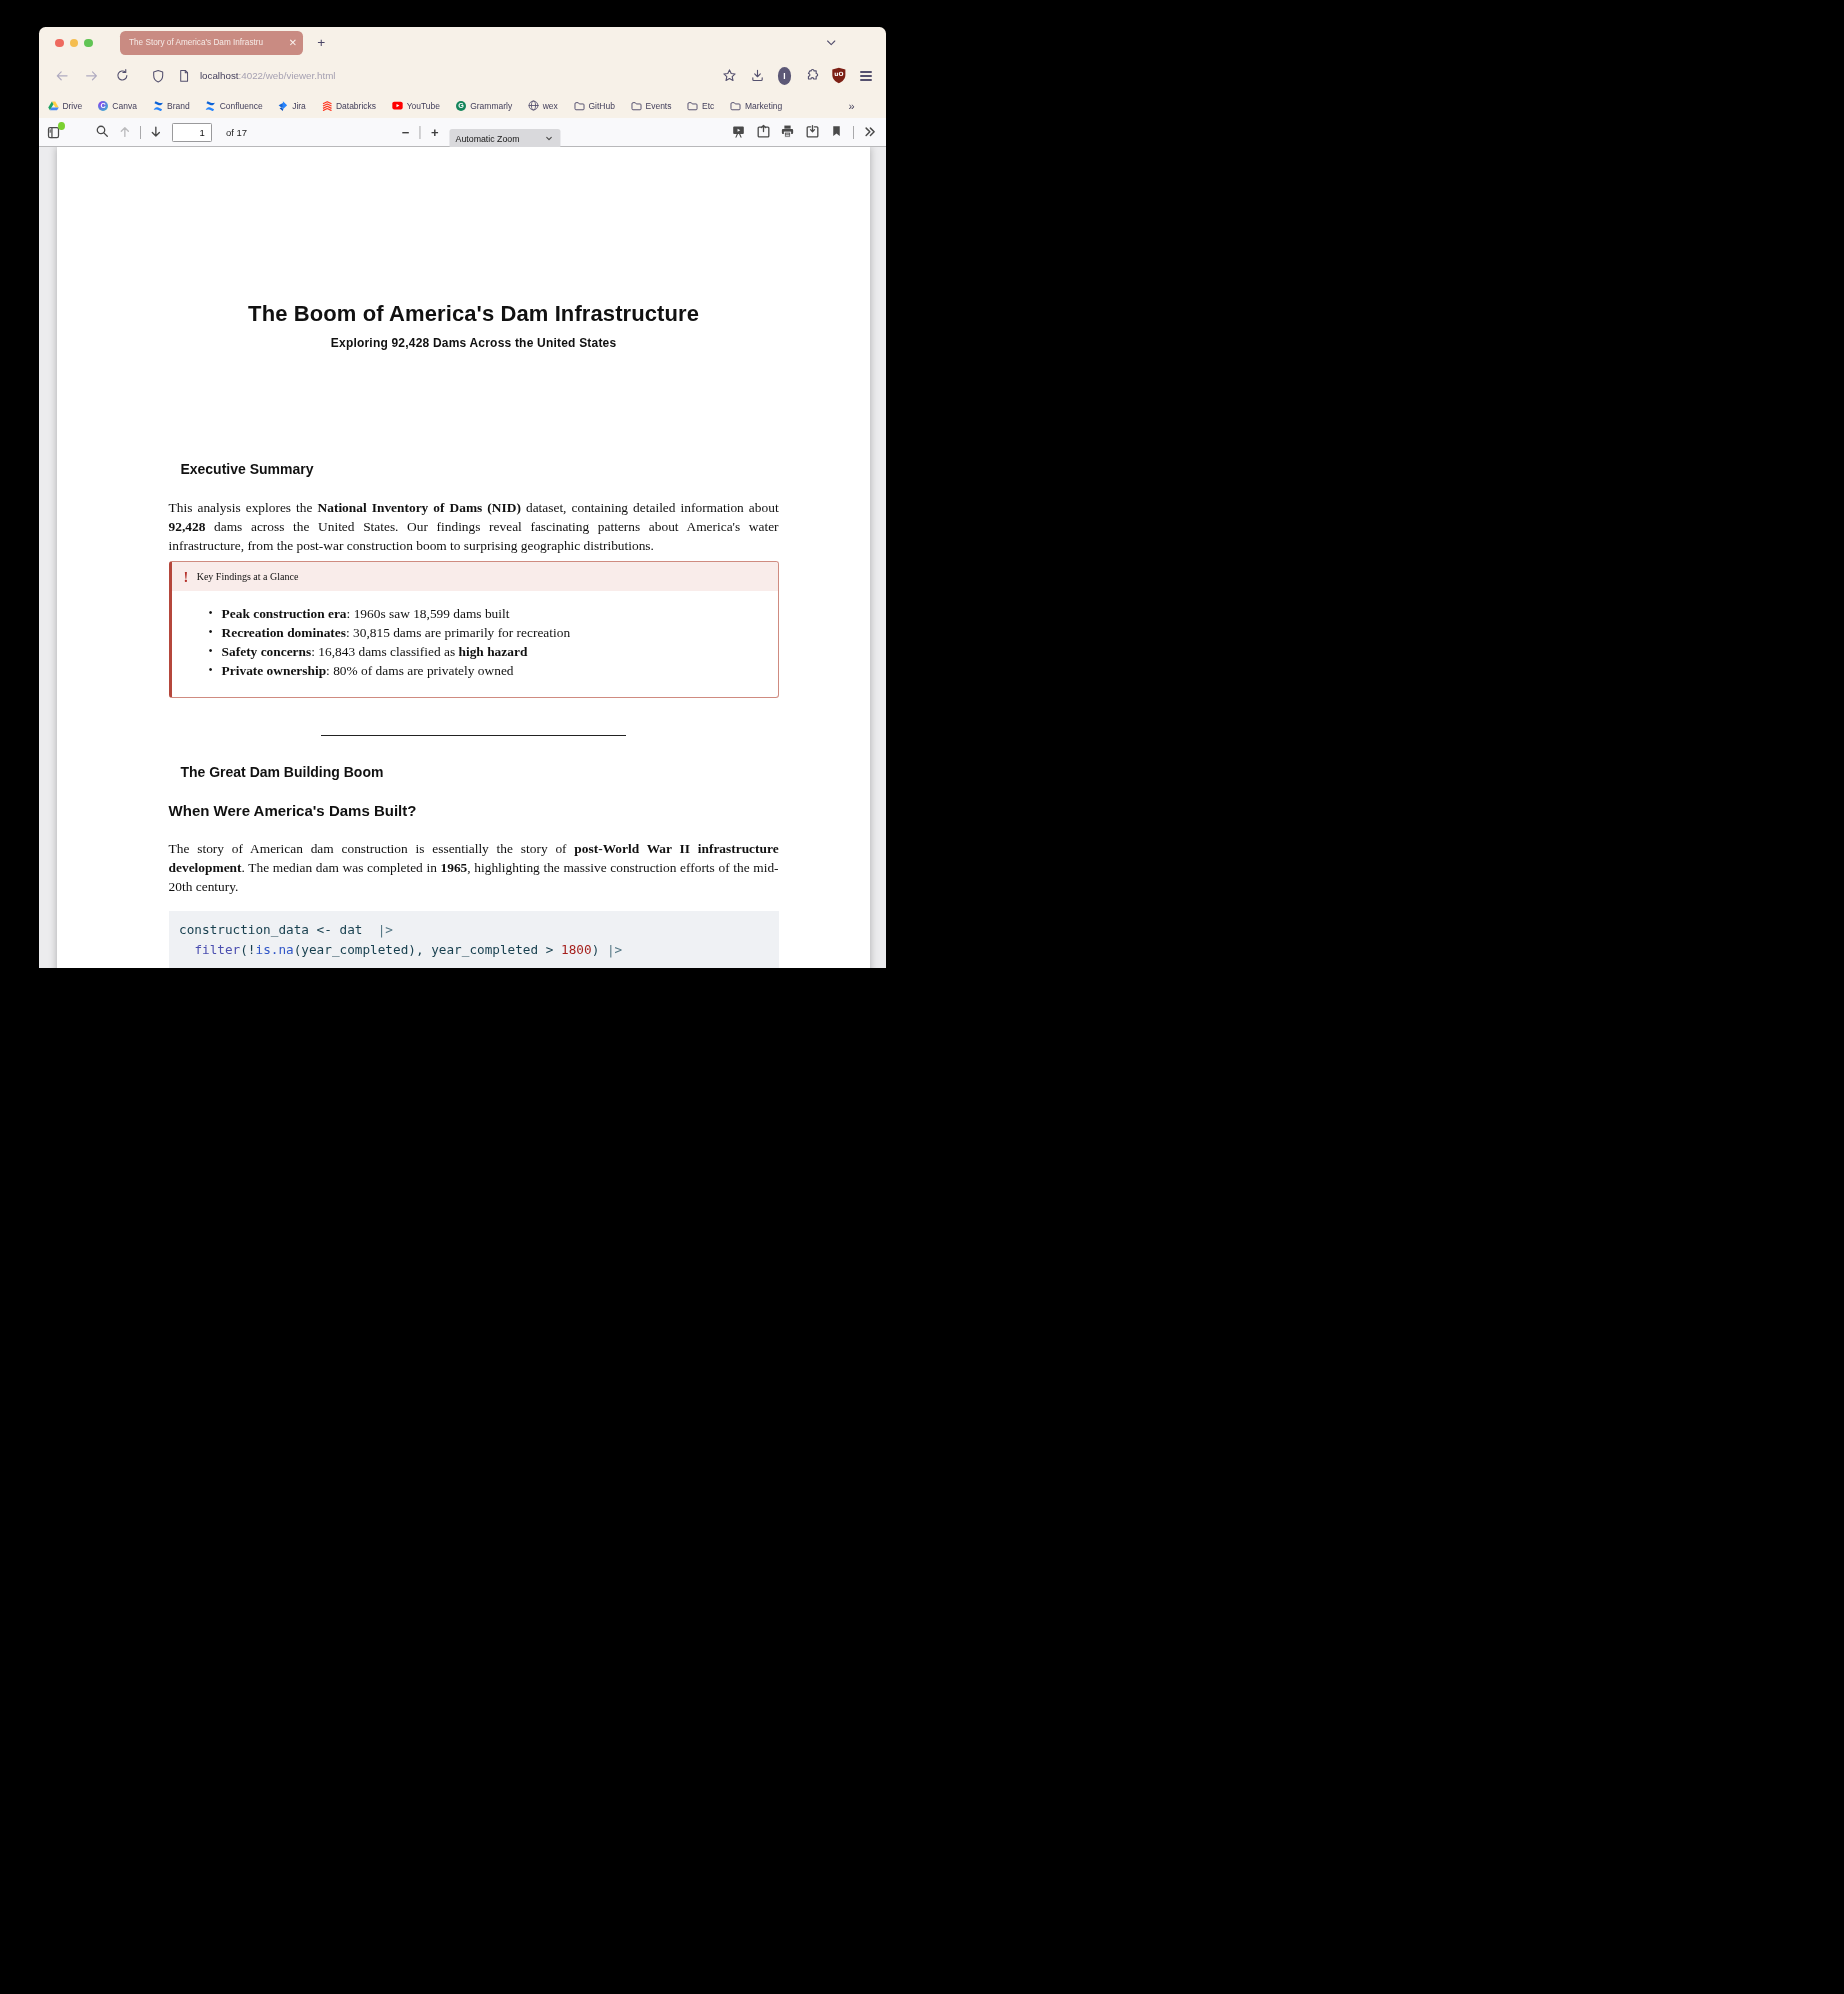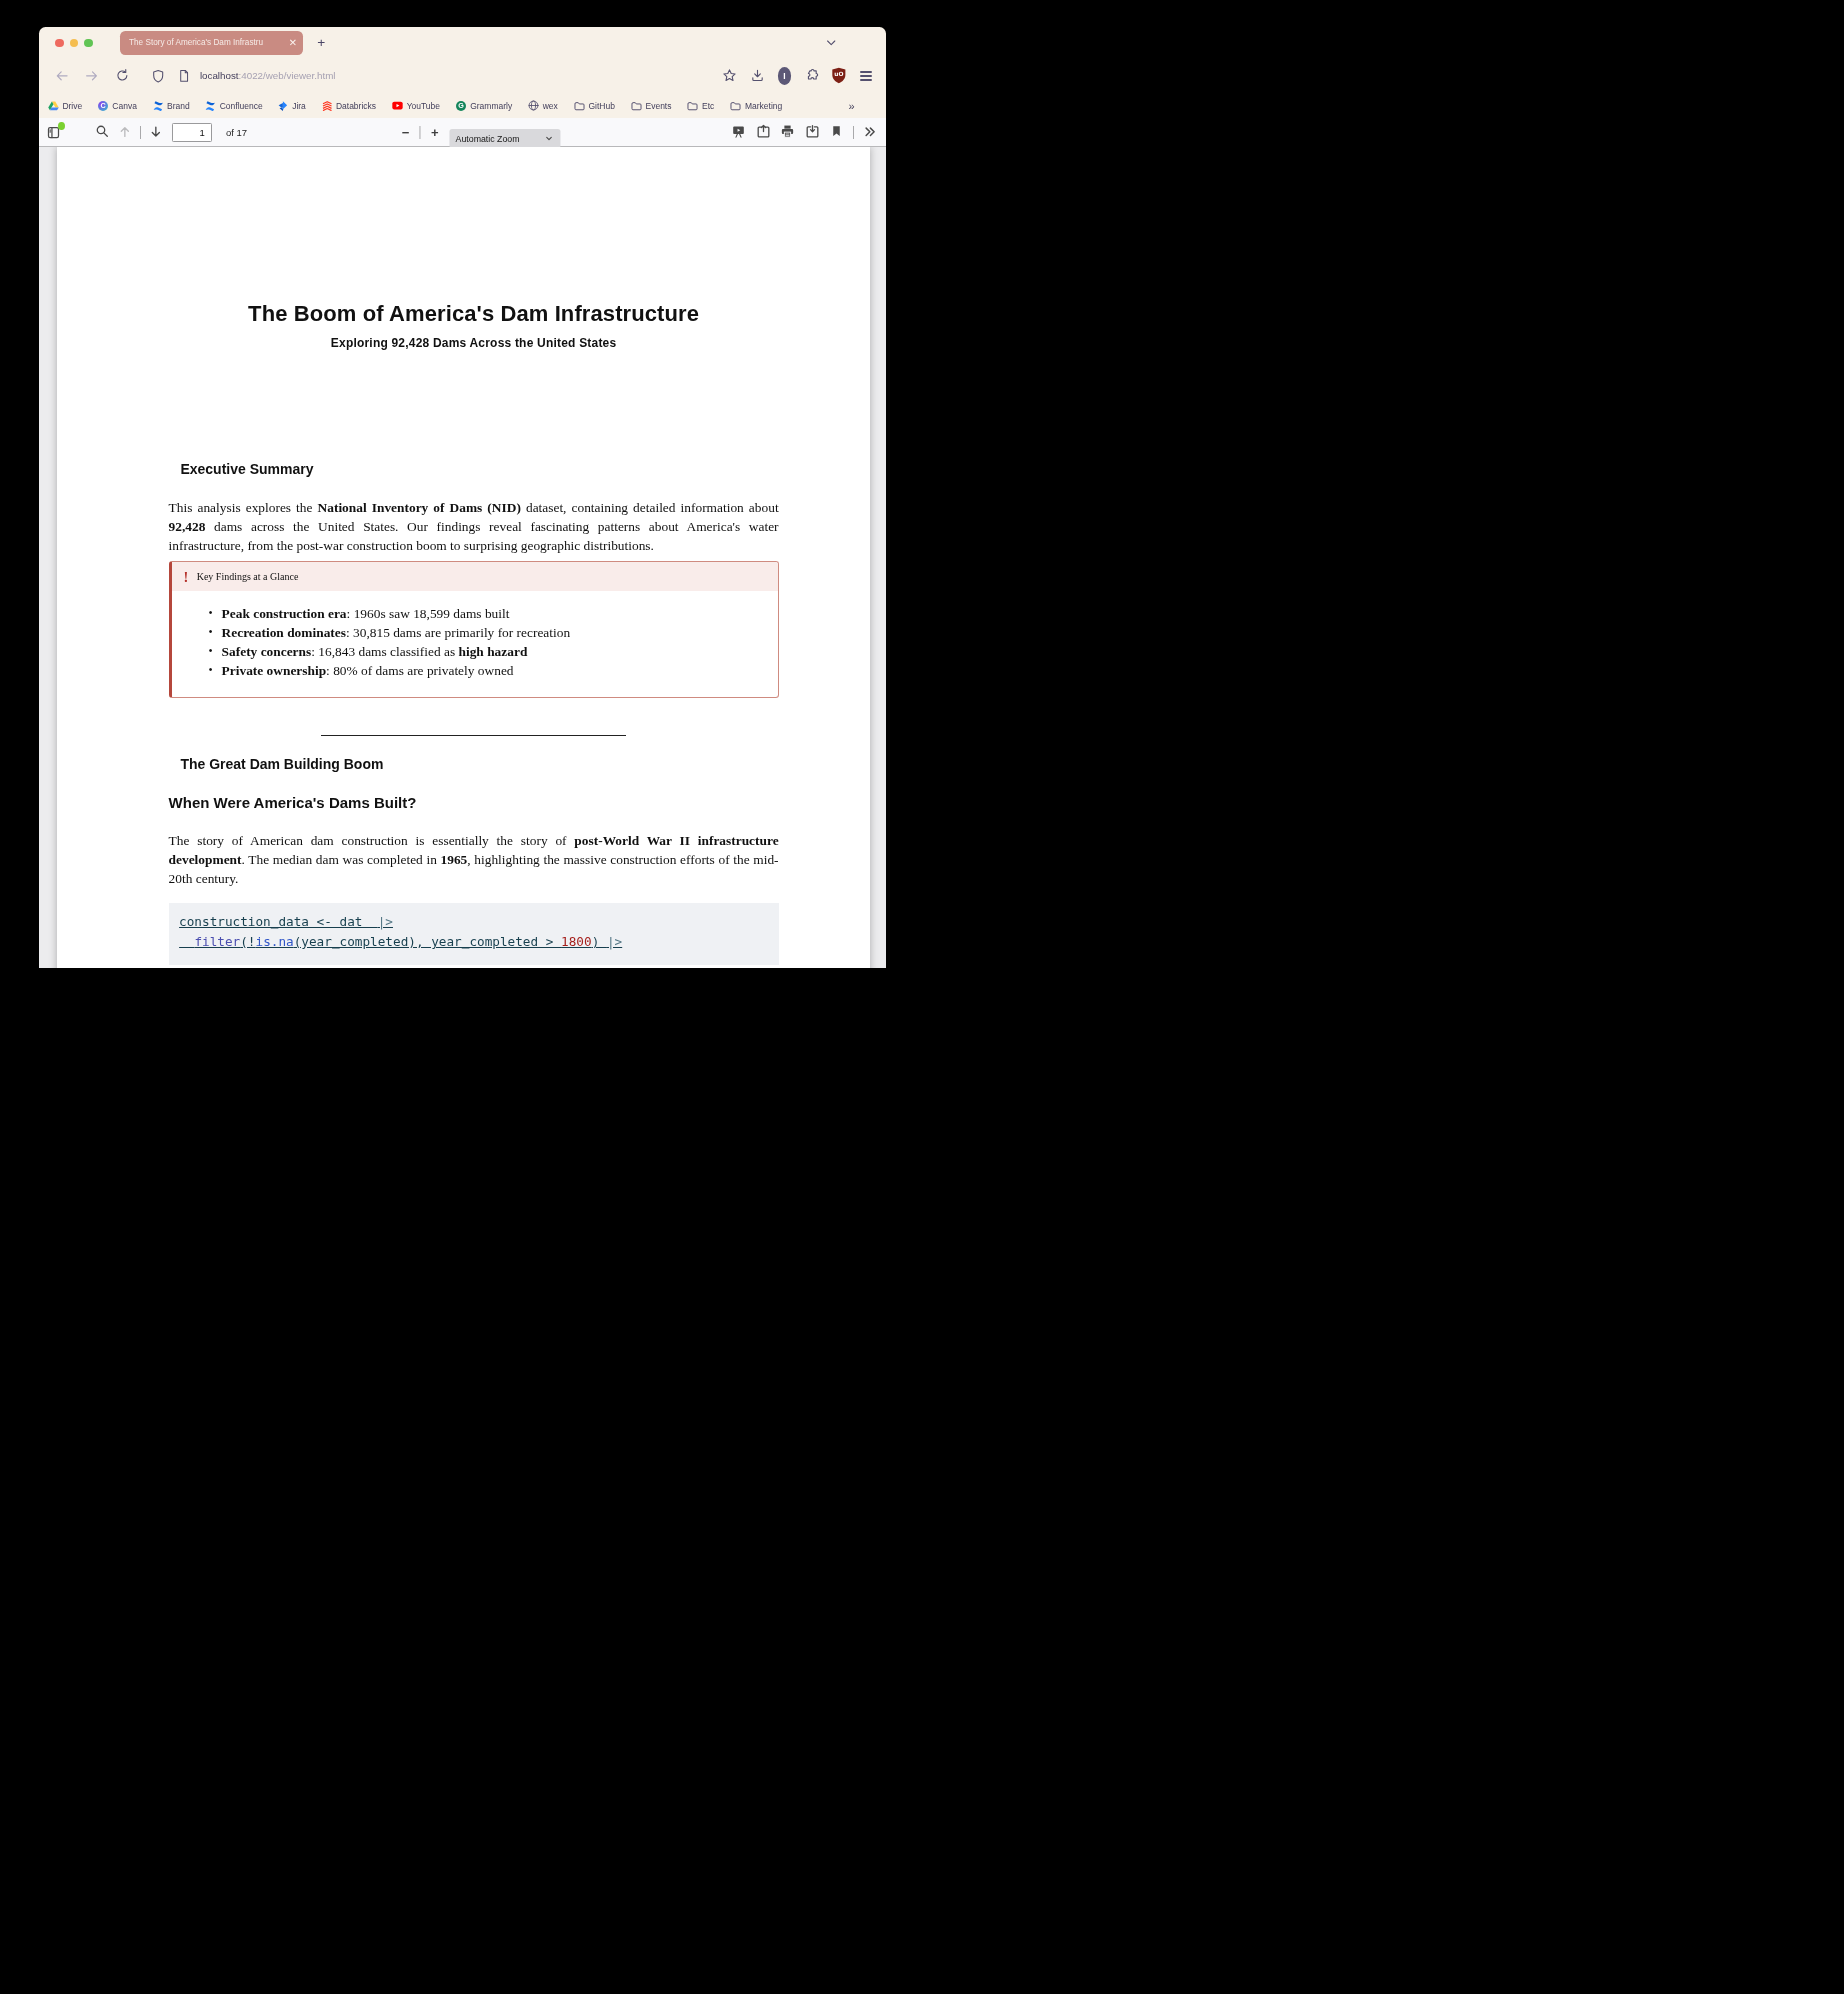--- a/index.html
+++ b/index.html
@@ -73,25 +73,25 @@
   .b { font-weight:bold; }
 
   .callout { margin-top:5.9px; border:1px solid #cf8b80; border-left:3.3px solid #b5473c; border-radius:3.3px; overflow:hidden; background:#fff; }
   .callout-head { background:#f9ecea; padding:7.2px 11.8px; display:flex; align-items:center; gap:8.5px; }
   .callout-bang { color:#b5312a; font-weight:bold; font-size:14.4px; line-height:1; }
   .callout-title { font-size:10px; }
   .callout-body { padding:13px 11.8px 17px 37px; }
   .callout-item { font-size:13.4px; line-height:19px; display:flex; }
   .callout-item .marker { width:13px; flex:none; font-size:11.8px; }
   .divider-hr { width:50%; margin:37px auto 0; border:none; border-top:0.9px solid #222; }
-  .boom-h { margin-top:20px; }
+  .boom-h { margin-top:28px; }
   .para2 { margin-top:20px; }
 
   .codeblock { margin-top:14.4px; background:#eff1f4; padding:9.8px 10.5px 13px; font-family:"DejaVu Sans Mono", monospace;
-               font-size:12.7px; line-height:19.6px; white-space:pre; color:#173f4e;text-decoration:underline; }
+               font-size:12.7px; line-height:19.6px; white-space:pre; color:#173f4e; }
   .tok-fn { color:#4b4fb0; } .tok-fn2 { color:#2f55c7; } .tok-num { color:#a51f1b; } .tok-pipe { color:#537684; }
 
   svg.icn { stroke:#54506e; fill:none; stroke-width:1.8; stroke-linecap:round; stroke-linejoin:round; }
   svg.icn.muted { stroke:#b0abc0; }
   svg.icn.dark  { stroke:#4a4a4a; }
   svg.icn.lite  { stroke:#bcbcbe; }
 </style>
 </head>
 <body>
 

